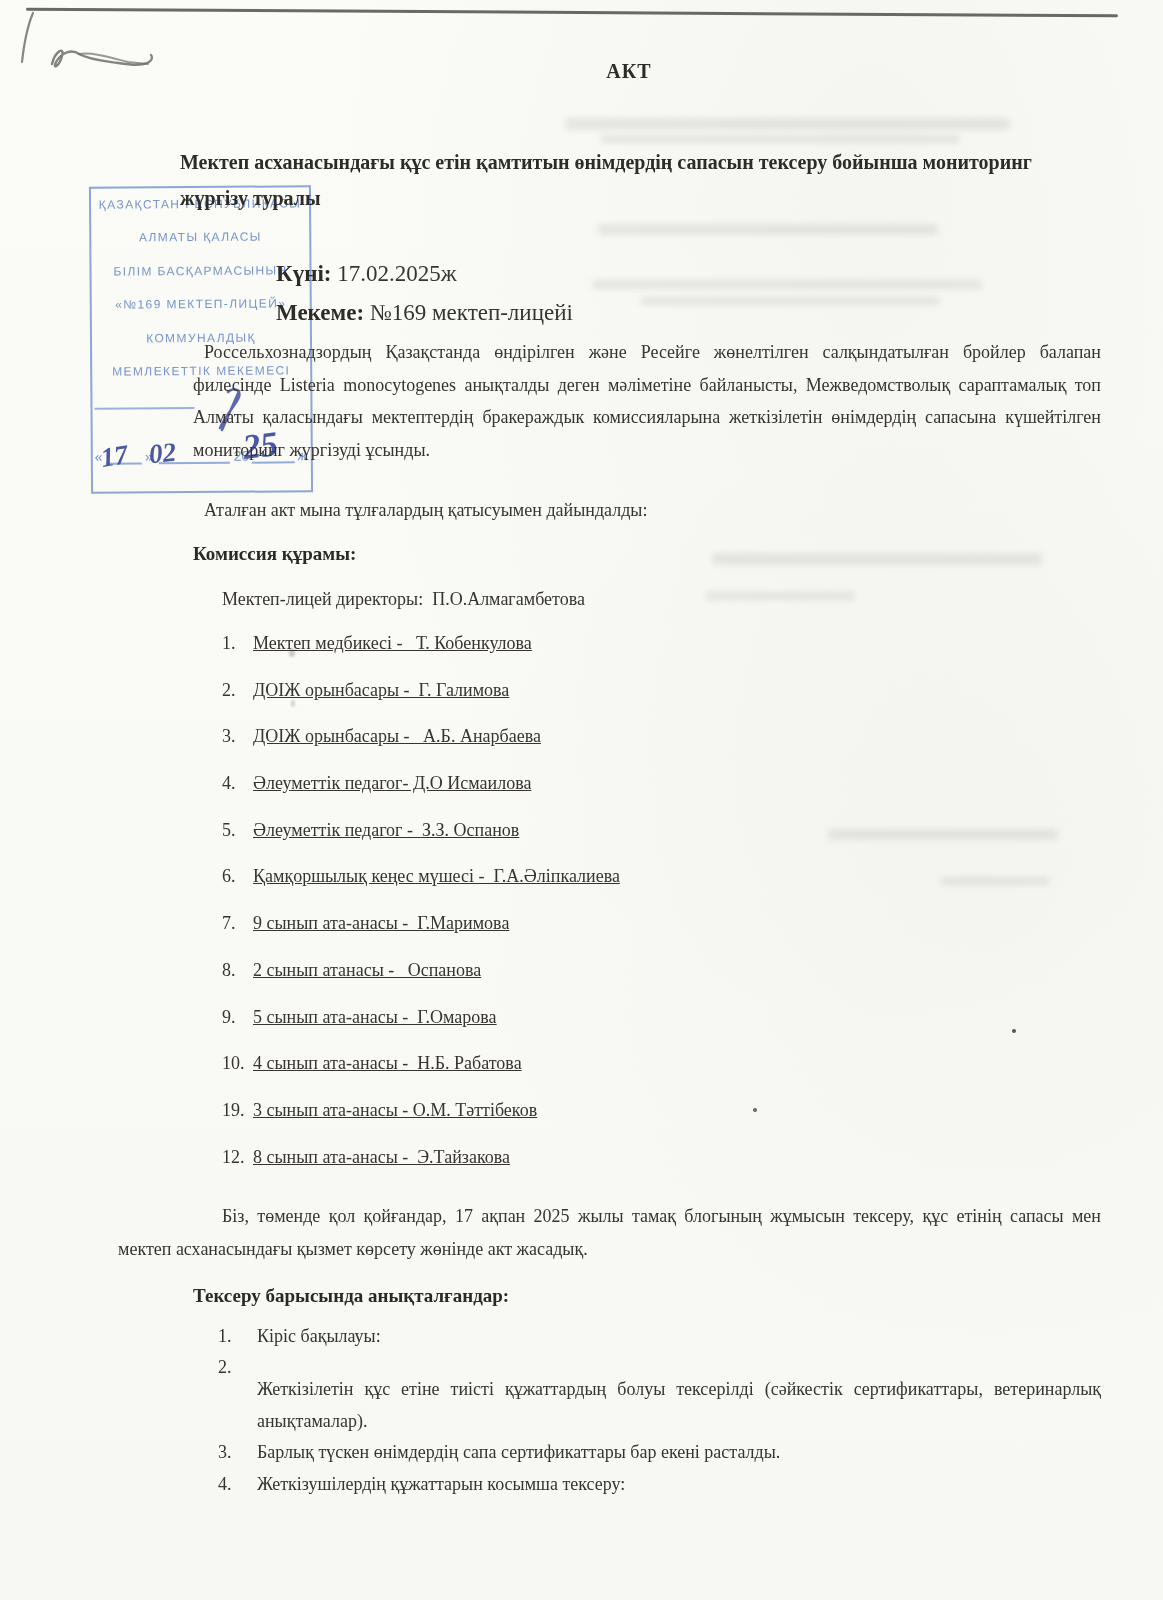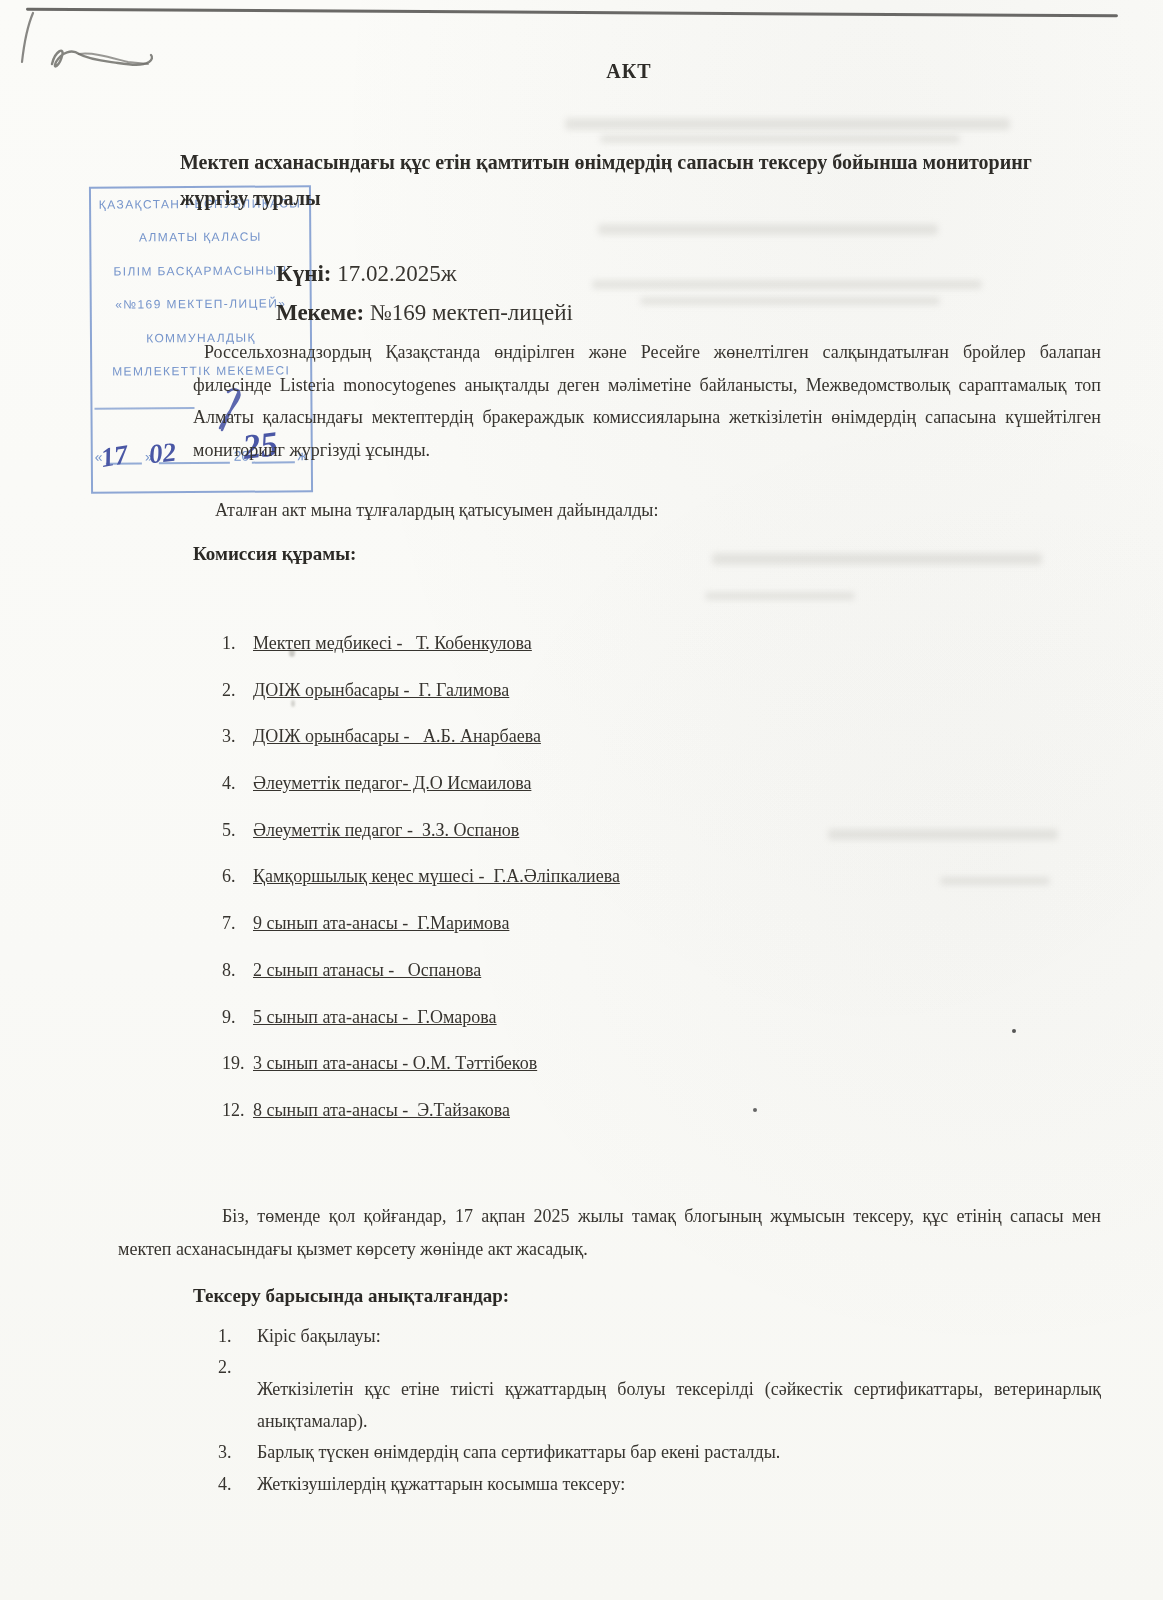--- a/index.html
+++ b/index.html
@@ -34,21 +34,21 @@
   .hw-svg{position:absolute;left:0;top:0;pointer-events:none;}
   
   .title{position:absolute;left:95px;right:0;top:60px;margin:0;text-align:center;
     font-size:20px;font-weight:bold;letter-spacing:1px;color:#2e2c28;}
   .subtitle{position:absolute;left:180px;right:88px;top:144px;margin:0;text-align:left;
     font-size:20px;font-weight:bold;line-height:36px;color:#2e2c28;}
   .meta{position:absolute;left:276px;top:254px;font-size:23px;line-height:39px;}
   .meta .lbl{font-weight:bold;color:#2e2c28;}
   .para{position:absolute;margin:0;font-size:18px;}
   .intro{left:193px;right:62px;top:336px;line-height:32.5px;text-align:justify;text-indent:11px;}
-  .participants{left:204px;right:62px;top:498px;line-height:24px;text-indent:11px;}
+  .participants{left:193px;right:62px;top:498px;line-height:24px;text-indent:11px;}
   .sect-head{position:absolute;margin:0;font-size:19px;font-weight:bold;color:#2b2925;text-align:center;}
   .commission-head{left:193px;top:543px;}
   .director{position:absolute;left:222px;top:589px;font-size:18px;white-space:pre-wrap;}
   .members{position:absolute;left:222px;top:632px;right:62px;}
   .member{display:flex;line-height:22px;margin-bottom:24.7px;font-size:18px;}
   .member .num{flex:0 0 31px;}
   .member .mtext{flex:1;white-space:pre-wrap;text-decoration:underline;}
   .conclusion{left:118px;right:62px;top:1200px;line-height:33px;text-align:justify;text-indent:104px;}
   .findings-head{left:193px;top:1285px;}
   .findings{position:absolute;left:218px;right:62px;top:1321px;}
@@ -114,20 +114,21 @@
 
   <div class="meta">
     <div><span class="lbl">Күні:</span><span> 17.02.2025ж</span></div>
     <div><span class="lbl">Мекеме:</span><span> №169 мектеп-лицейі</span></div>
   </div>
 
   <p class="para intro">Россельхознадзордың Қазақстанда өндірілген және Ресейге жөнелтілген салқындатылған бройлер балапан филесінде Listeria monocytogenes анықталды деген мәліметіне байланысты, Межведомстволық сараптамалық топ Алматы қаласындағы мектептердің бракераждык комиссияларына жеткізілетін өнімдердің сапасына күшейтілген мониторинг жүргізуді ұсынды.</p>
   <p class="para participants">Аталған акт мына тұлғалардың қатысуымен дайындалды:</p>
 
   <h3 class="sect-head commission-head">Комиссия құрамы:</h3>
+  <div class="director">Мектеп-лицей директоры:  П.О.Алмагамбетова</div>
 
   <div class="members">
     <div class="member">
         <span class="num">1.</span>
         <span class="mtext">Мектеп медбикесі -   Т. Кобенкулова</span>
       </div>
     <div class="member">
         <span class="num">2.</span>
         <span class="mtext">ДОІЖ орынбасары -  Г. Галимова</span>
       </div>
@@ -151,20 +152,24 @@
         <span class="num">7.</span>
         <span class="mtext">9 сынып ата-анасы -  Г.Маримова</span>
       </div>
     <div class="member">
         <span class="num">8.</span>
         <span class="mtext">2 сынып атанасы -   Оспанова</span>
       </div>
     <div class="member">
         <span class="num">9.</span>
         <span class="mtext">5 сынып ата-анасы -  Г.Омарова</span>
+      </div>
+    <div class="member">
+        <span class="num">10.</span>
+        <span class="mtext">4 сынып ата-анасы -  Н.Б. Рабатова</span>
       </div>
     <div class="member">
         <span class="num">19.</span>
         <span class="mtext">3 сынып ата-анасы - О.М. Тәттібеков</span>
       </div>
     <div class="member">
         <span class="num">12.</span>
         <span class="mtext">8 сынып ата-анасы -  Э.Тайзакова</span>
       </div>
   </div>

